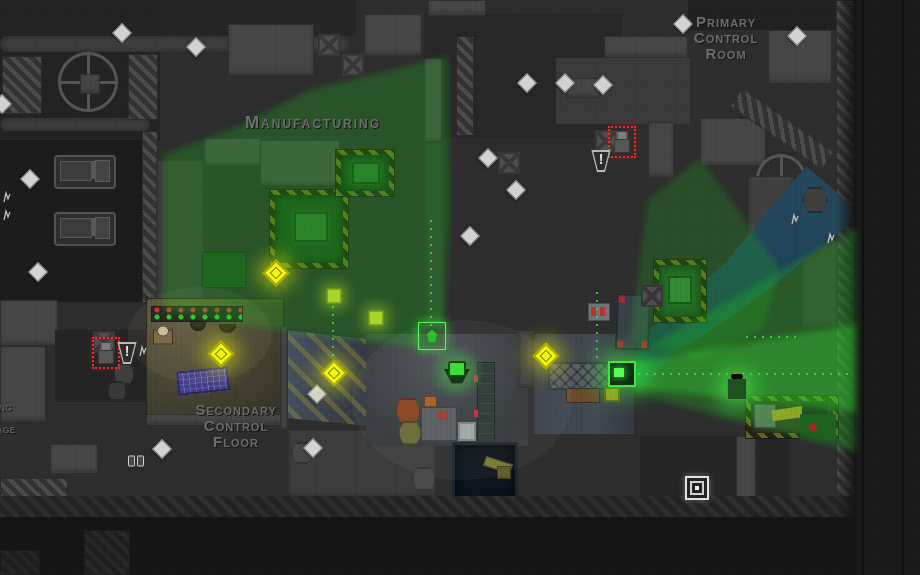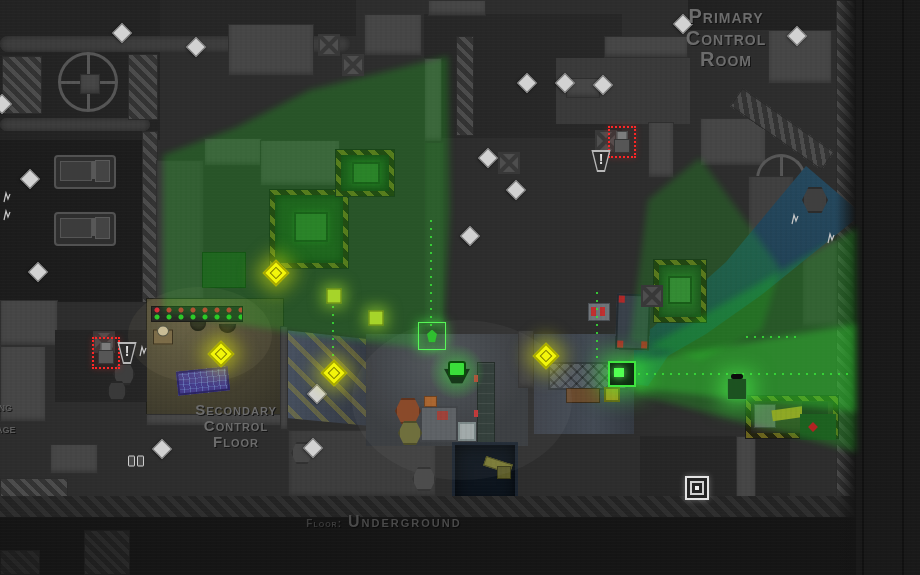--- a/index.html
+++ b/index.html
@@ -320,24 +320,22 @@
       <div class="ent zigzag" style="left: 7px; top: 217px;"><svg width="10" height="14" viewBox="0 0 10 14">
           <path d="M2 12 L4 3 L6 9 L8 4" stroke="#c8c8c8" stroke-width="1.2" fill="none"></path>
         </svg></div>
       <div class="ent dooricon" style="left: 136px; top: 461px;">
         <span class="dleaf"></span>
         <span class="dleaf"></span>
       </div>
       <div class="ent redmark" style="left: 813px; top: 427px;"></div>
     </div>
 
-  <div class="rlabel" style="left:656px;top:6px;width:140px;font-size:20px">Primary
+  <div class="rlabel" style="left:656px;top:14px;width:140px;font-size:15px">Primary
 Control
 Room</div>
+  <div class="rlabel" style="left:218px;top:114px;width:190px;font-size:17px;letter-spacing:2px">Manufacturing</div>
   <div class="rlabel" style="left:168px;top:402px;width:136px;font-size:15px">Secondary
 Control
 Floor</div>
   <div class="fraglabel" style="left:-4px;top:399px;width:36px">ing</div>
   <div class="fraglabel" style="left:-4px;top:421px;width:36px">age</div>
-  <div class="floorwrap">
-    <span class="floorprefix">Floor:</span><span class="floorname">Underground</span>
-  </div>
 </div>
 
 </body></html>

